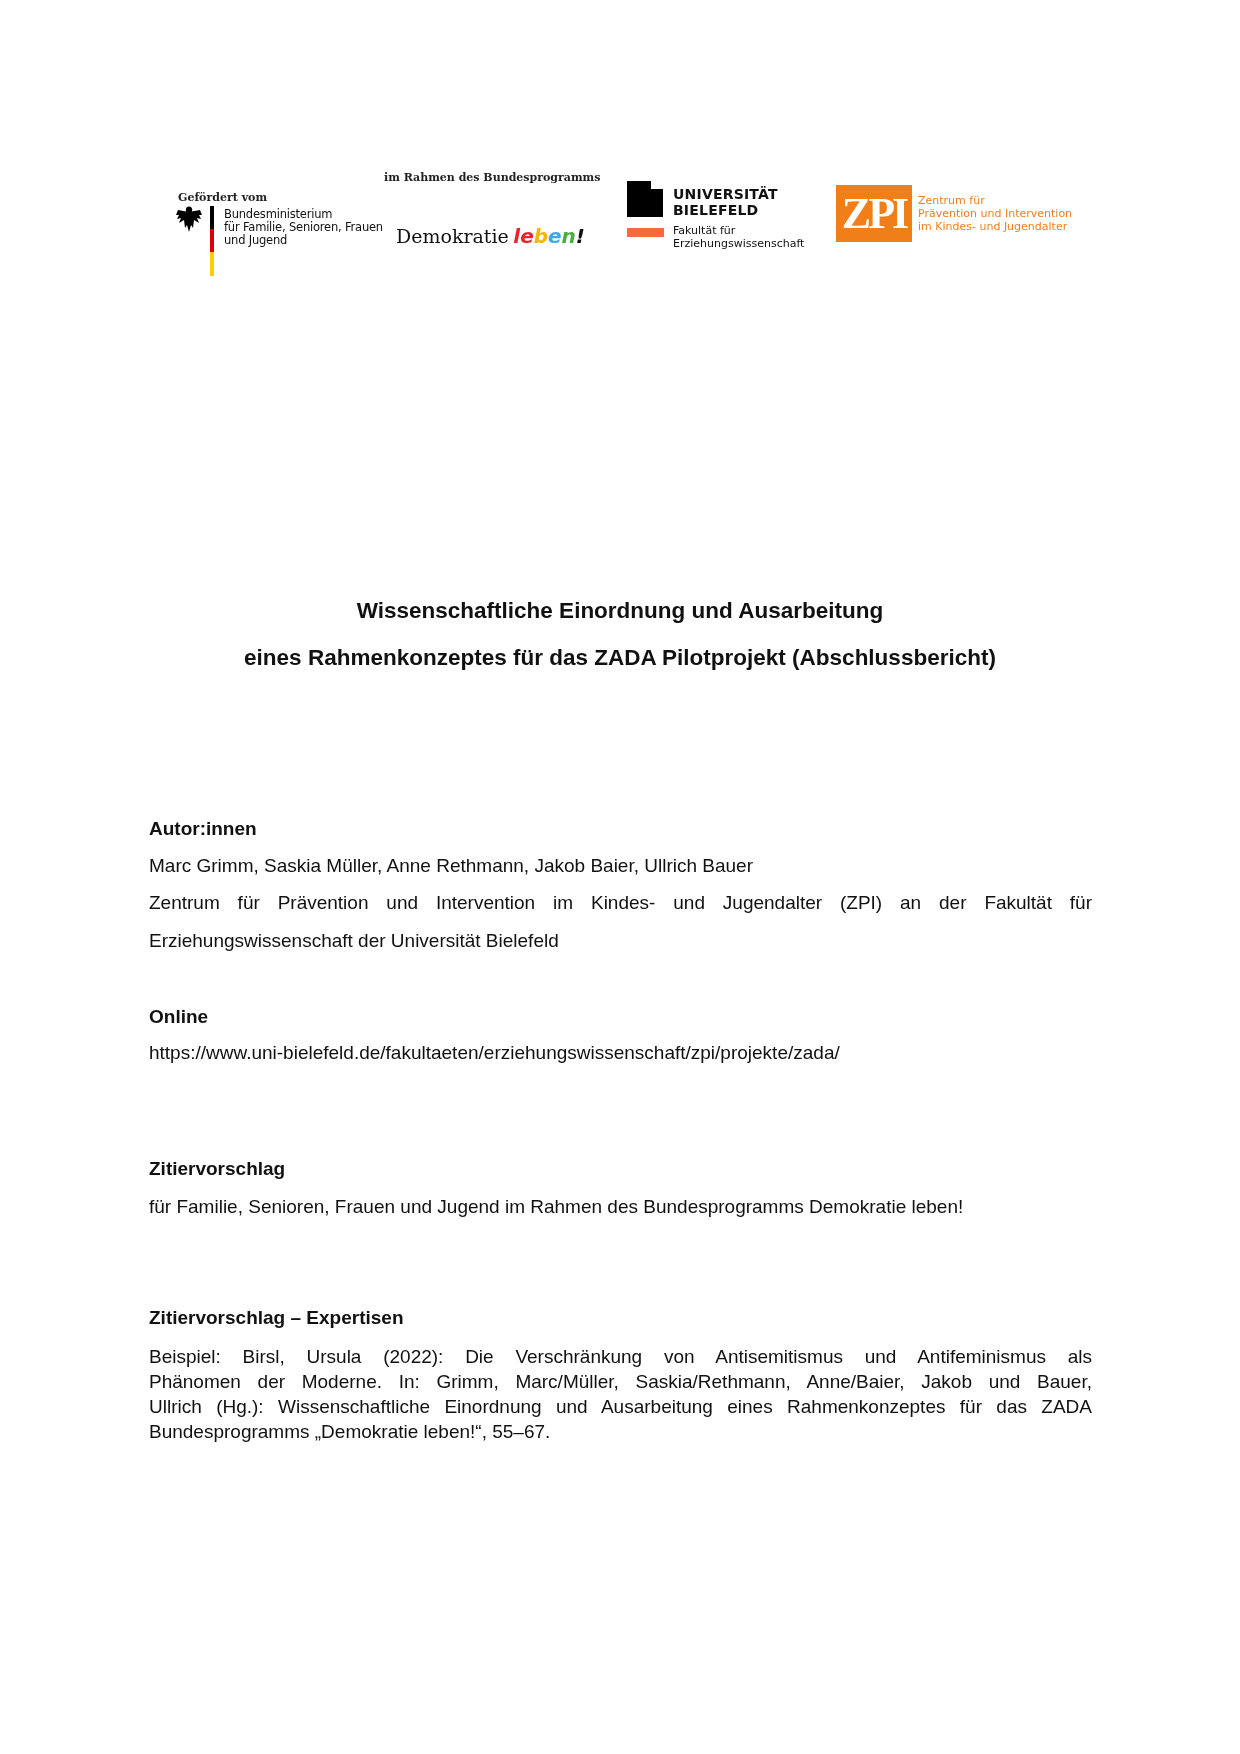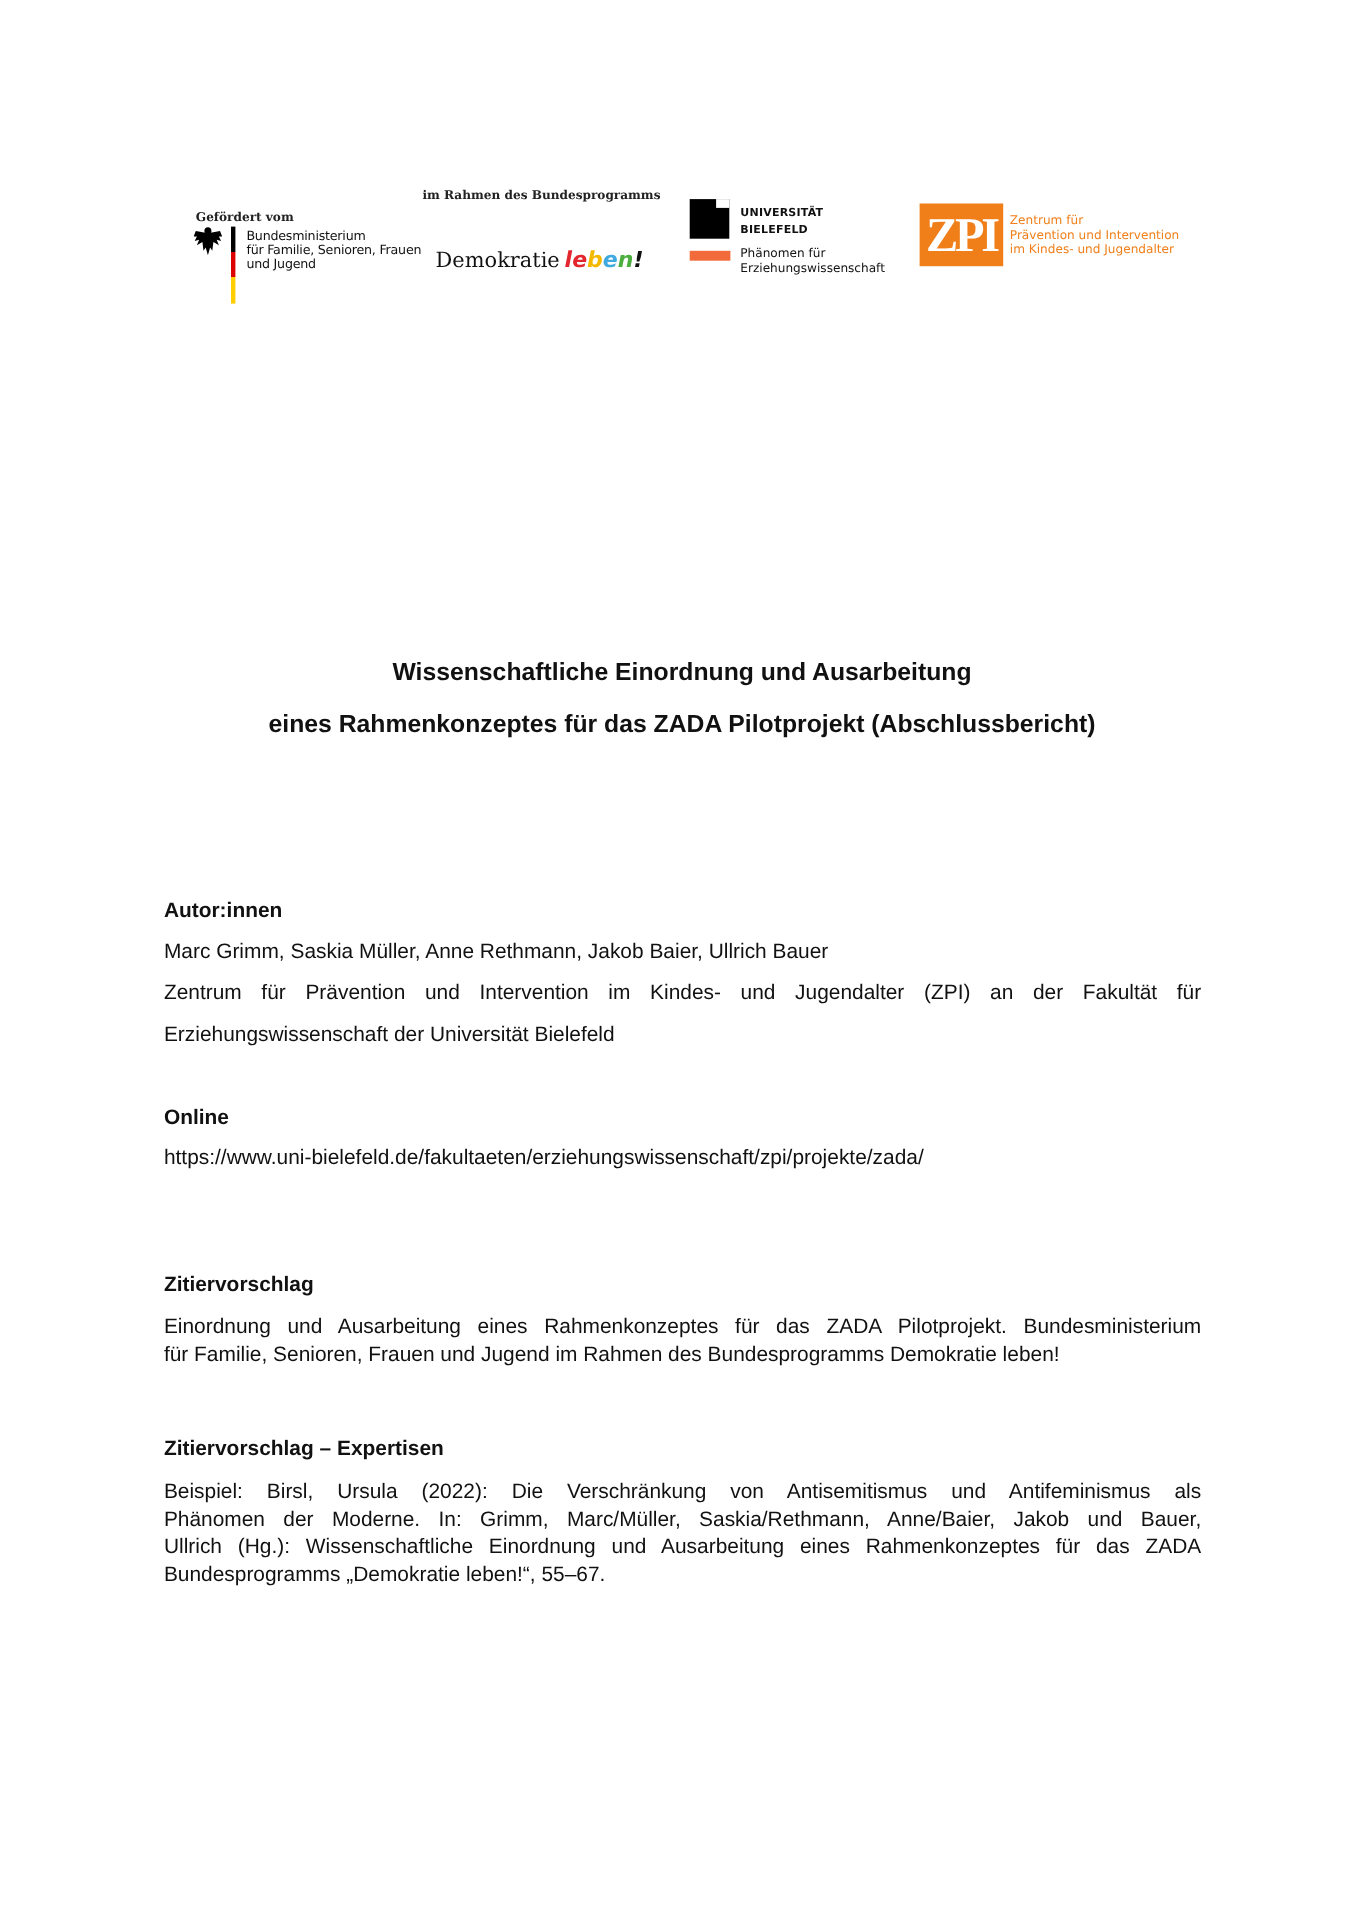--- a/index.html
+++ b/index.html
@@ -8,21 +8,21 @@
   .abs { position: absolute; }
 
   
   .serif-small { font-family: "DejaVu Serif", "Liberation Serif", serif; font-size: 11px; font-weight: bold; color: #222; white-space: nowrap; }
   .bmfsfj-text { font-family: "DejaVu Sans", sans-serif; font-size: 11.5px; line-height: 13px; color: #111; white-space: nowrap; letter-spacing: -0.2px; }
   .flag { width: 4px; height: 70px; background: linear-gradient(#000 0 33%, #dd0000 33% 66%, #ffce00 66% 100%); }
   .dl-text { font-family: "DejaVu Serif", "Liberation Serif", serif; font-size: 19px; color: #111; white-space: nowrap; }
   .leben span { font-family: "DejaVu Sans", sans-serif; font-weight: bold; font-style: italic; font-size: 20px; }
   .uni-block { width: 36px; height: 36px; background: #000; }
   .uni-notch { width: 12px; height: 8px; background: #fff; }
-  .uni-name { font-family: "DejaVu Sans", sans-serif; font-weight: bold; font-size: 10px; line-height: 16px; color: #111; white-space: nowrap; letter-spacing: 0.2px; }
+  .uni-name { font-family: "DejaVu Sans", sans-serif; font-weight: bold; font-size: 14px; line-height: 16px; color: #111; white-space: nowrap; letter-spacing: 0.2px; }
   .uni-bar { width: 37px; height: 9px; background: #f26b3a; }
   .uni-fak { font-family: "DejaVu Sans", sans-serif; font-size: 11px; line-height: 12.5px; color: #111; white-space: nowrap; }
   .zpi-box { width: 76px; height: 57px; background: #f07f1a; color: #fff; font-family: Liberation Serif, serif; font-weight: bold; font-size: 44px; line-height: 57px; text-align: center; letter-spacing: -3px; }
   .zpi-text { font-family: "DejaVu Sans", sans-serif; font-size: 11px; line-height: 13px; color: #f07f1a; white-space: nowrap; }
 
   
   .title { left: 0; width: 1240px; text-align: center; font-weight: bold; font-size: 22.5px; white-space: nowrap; }
   .h { left: 149px; font-weight: bold; font-size: 19px; white-space: nowrap; }
   .p { left: 149px; font-size: 19px; white-space: nowrap; }
   .just { left: 149px; width: 943px; font-size: 19px; text-align: justify; text-align-last: justify; white-space: nowrap; }
@@ -57,21 +57,21 @@
 </div>
 
 <div class="abs uni-block" style="left:627px; top:181px;"></div>
 <div class="abs uni-notch" style="left:651px; top:181px;"></div>
 <div class="abs uni-name" style="left:673px; top:186px;">
   <div>UNIVERSITÄT</div>
   <div>BIELEFELD</div>
 </div>
 <div class="abs uni-bar" style="left:627px; top:228px;"></div>
 <div class="abs uni-fak" style="left:673px; top:225px;">
-  <div>Phänomen für</div>
+  <div>Fakultät für</div>
   <div>Erziehungswissenschaft</div>
 </div>
 
 <div class="abs zpi-box" style="left:836px; top:185px;">ZPI</div>
 <div class="abs zpi-text" style="left:918px; top:194px;">
   <div>Zentrum für</div>
   <div>Prävention und Intervention</div>
   <div>im Kindes- und Jugendalter</div>
 </div>
 
@@ -81,21 +81,20 @@
 <div class="abs h" style="top:818px;">Autor:innen</div>
 <div class="abs p" style="top:855px;">Marc Grimm, Saskia Müller, Anne Rethmann, Jakob Baier, Ullrich Bauer</div>
 <div class="abs just" style="top:892px;">Zentrum für Prävention und Intervention im Kindes- und Jugendalter (ZPI) an der Fakultät für</div>
 <div class="abs p" style="top:930px;">Erziehungswissenschaft der Universität Bielefeld</div>
 
 <div class="abs h" style="top:1006px;">Online</div>
 <div class="abs p" style="top:1042px;">https://www.uni-bielefeld.de/fakultaeten/erziehungswissenschaft/zpi/projekte/zada/</div>
 
 <div class="abs h" style="top:1158px;">Zitiervorschlag</div>
 <div class="abs just-wrap" style="top:1194px;">
-  <span class="jl">Einordnung und Ausarbeitung eines Rahmenkonzeptes für das ZADA Pilotprojekt. Bundesministerium</span>
   <span class="jl last">für Familie, Senioren, Frauen und Jugend im Rahmen des Bundesprogramms Demokratie leben!</span>
 </div>
 
 <div class="abs h" style="top:1307px;">Zitiervorschlag – Expertisen</div>
 <div class="abs just-wrap" style="top:1344px;">
   <span class="jl">Beispiel: Birsl, Ursula (2022): Die Verschränkung von Antisemitismus und Antifeminismus als</span>
   <span class="jl">Phänomen der Moderne. In: Grimm, Marc/Müller, Saskia/Rethmann, Anne/Baier, Jakob und Bauer,</span>
   <span class="jl">Ullrich (Hg.): Wissenschaftliche Einordnung und Ausarbeitung eines Rahmenkonzeptes für das ZADA</span>
   <span class="jl last">Bundesprogramms „Demokratie leben!“, 55–67.</span>
 </div>

